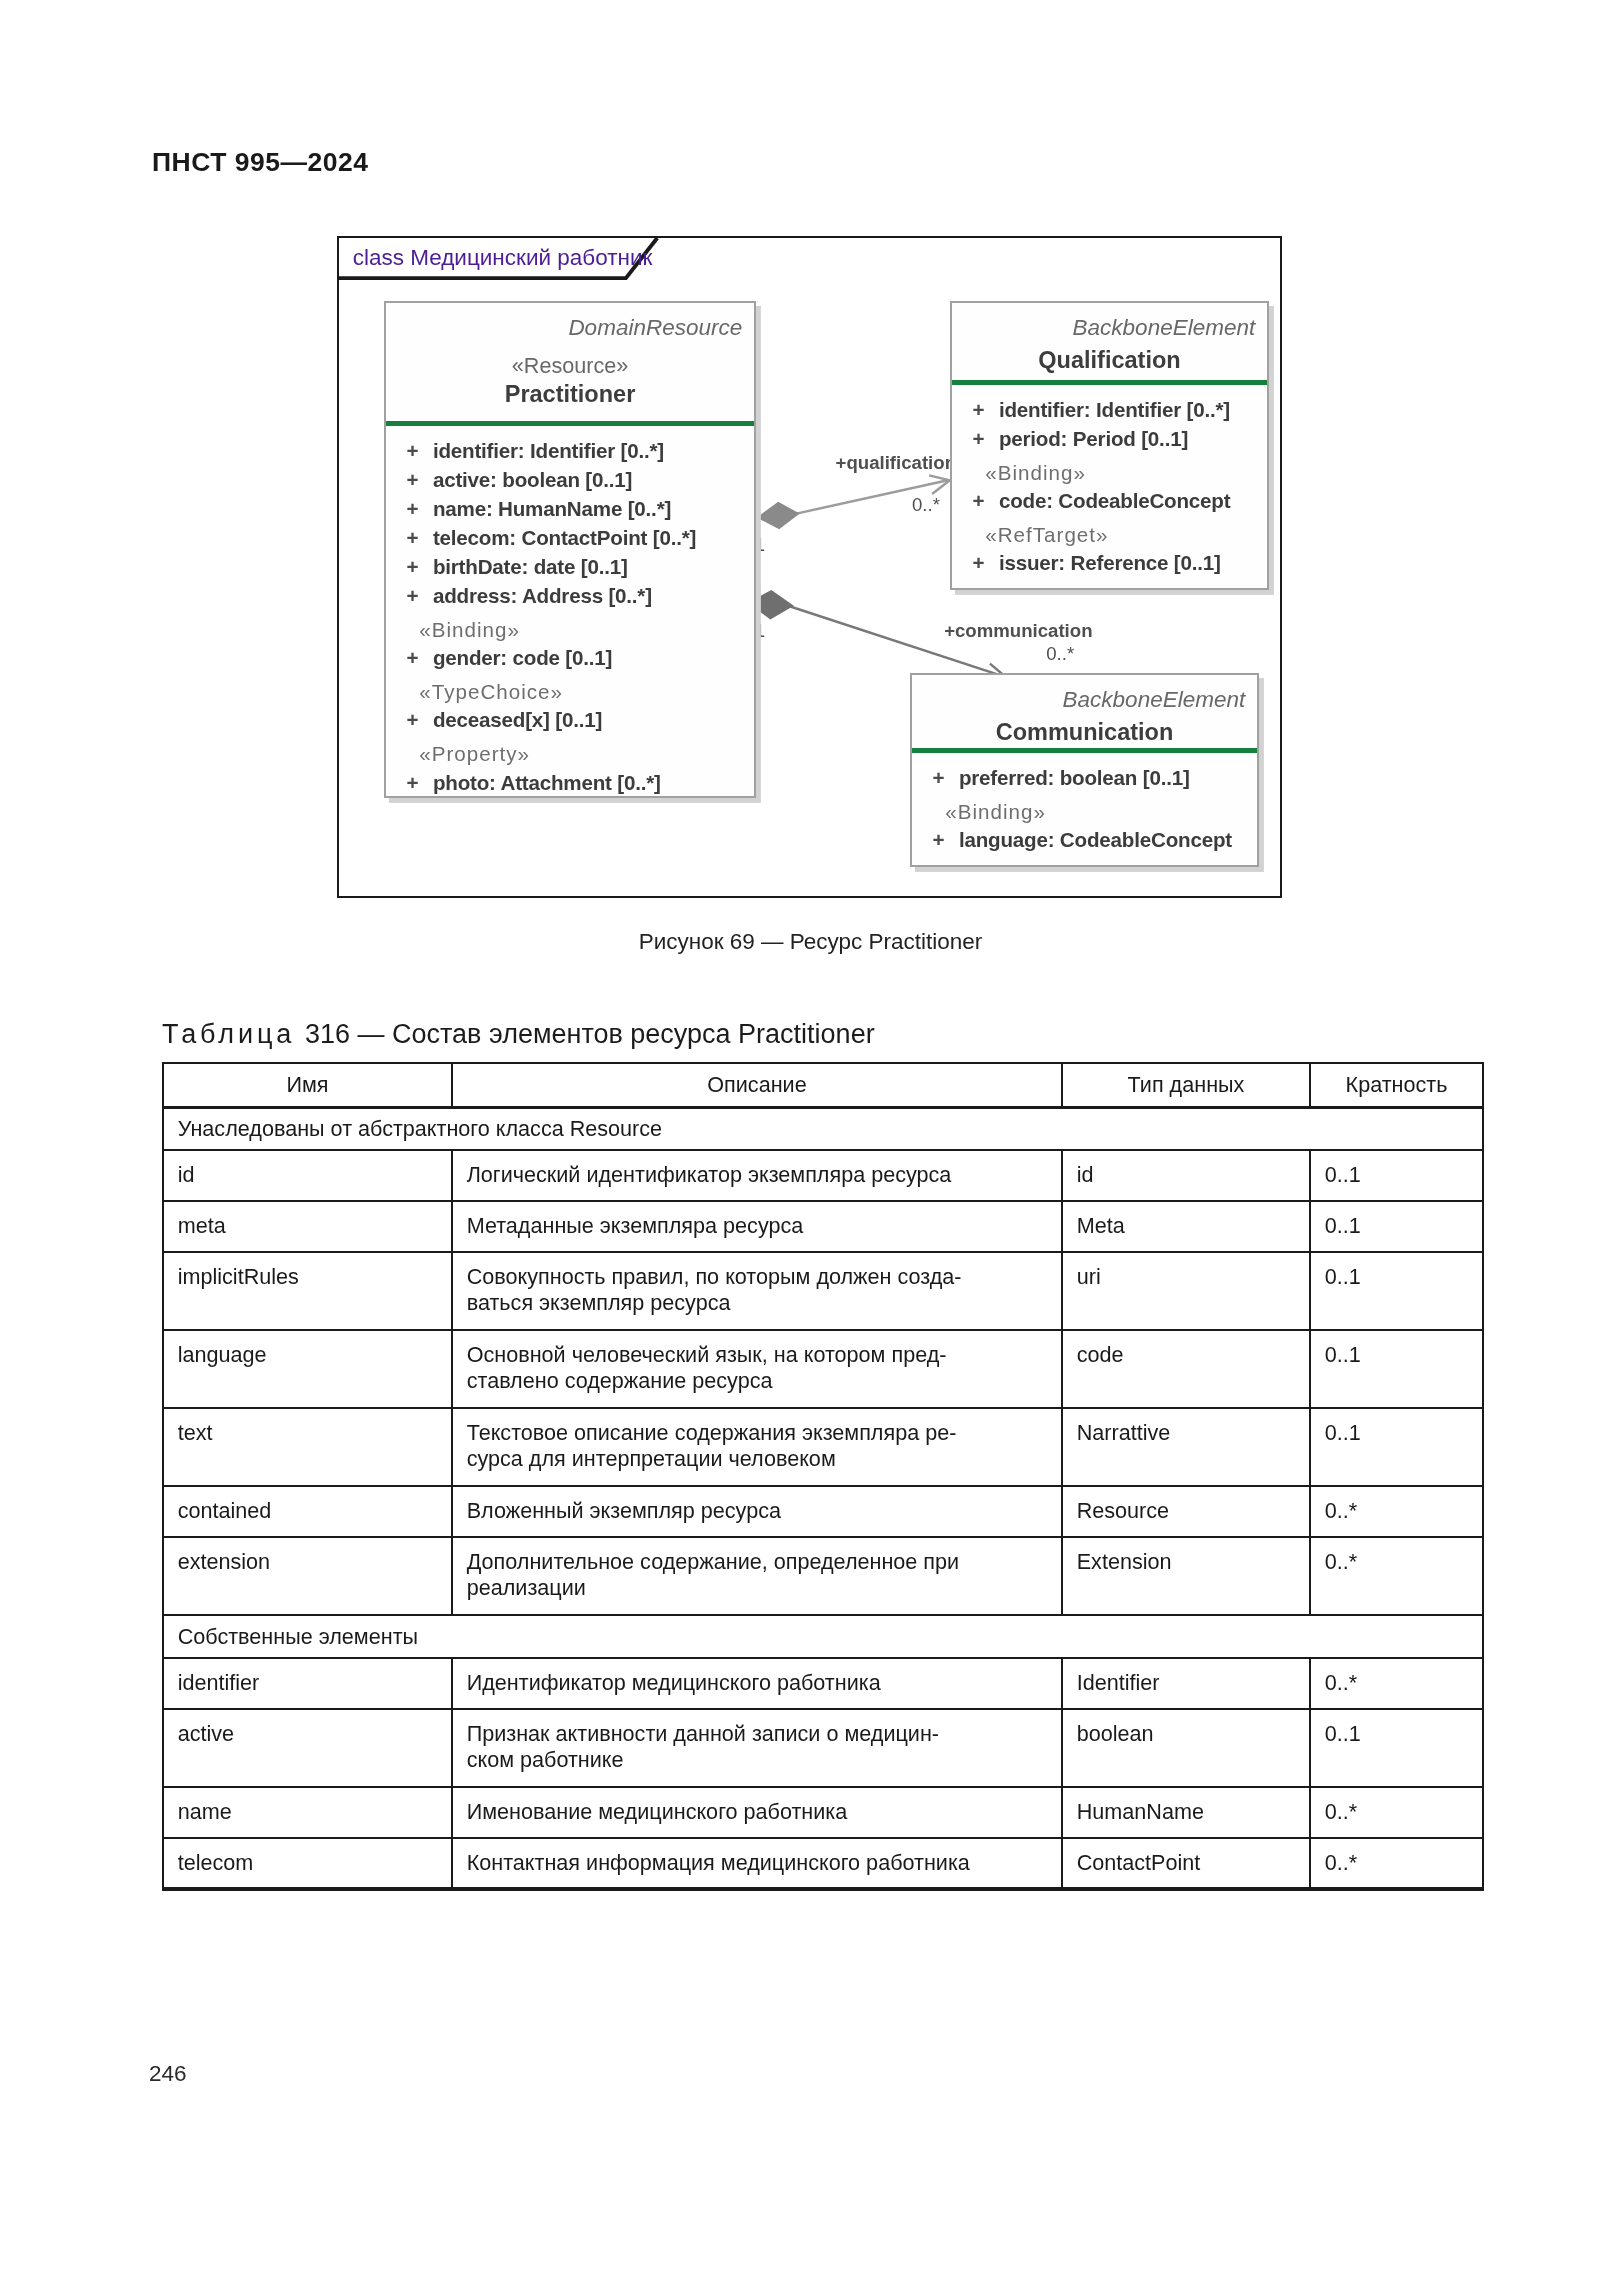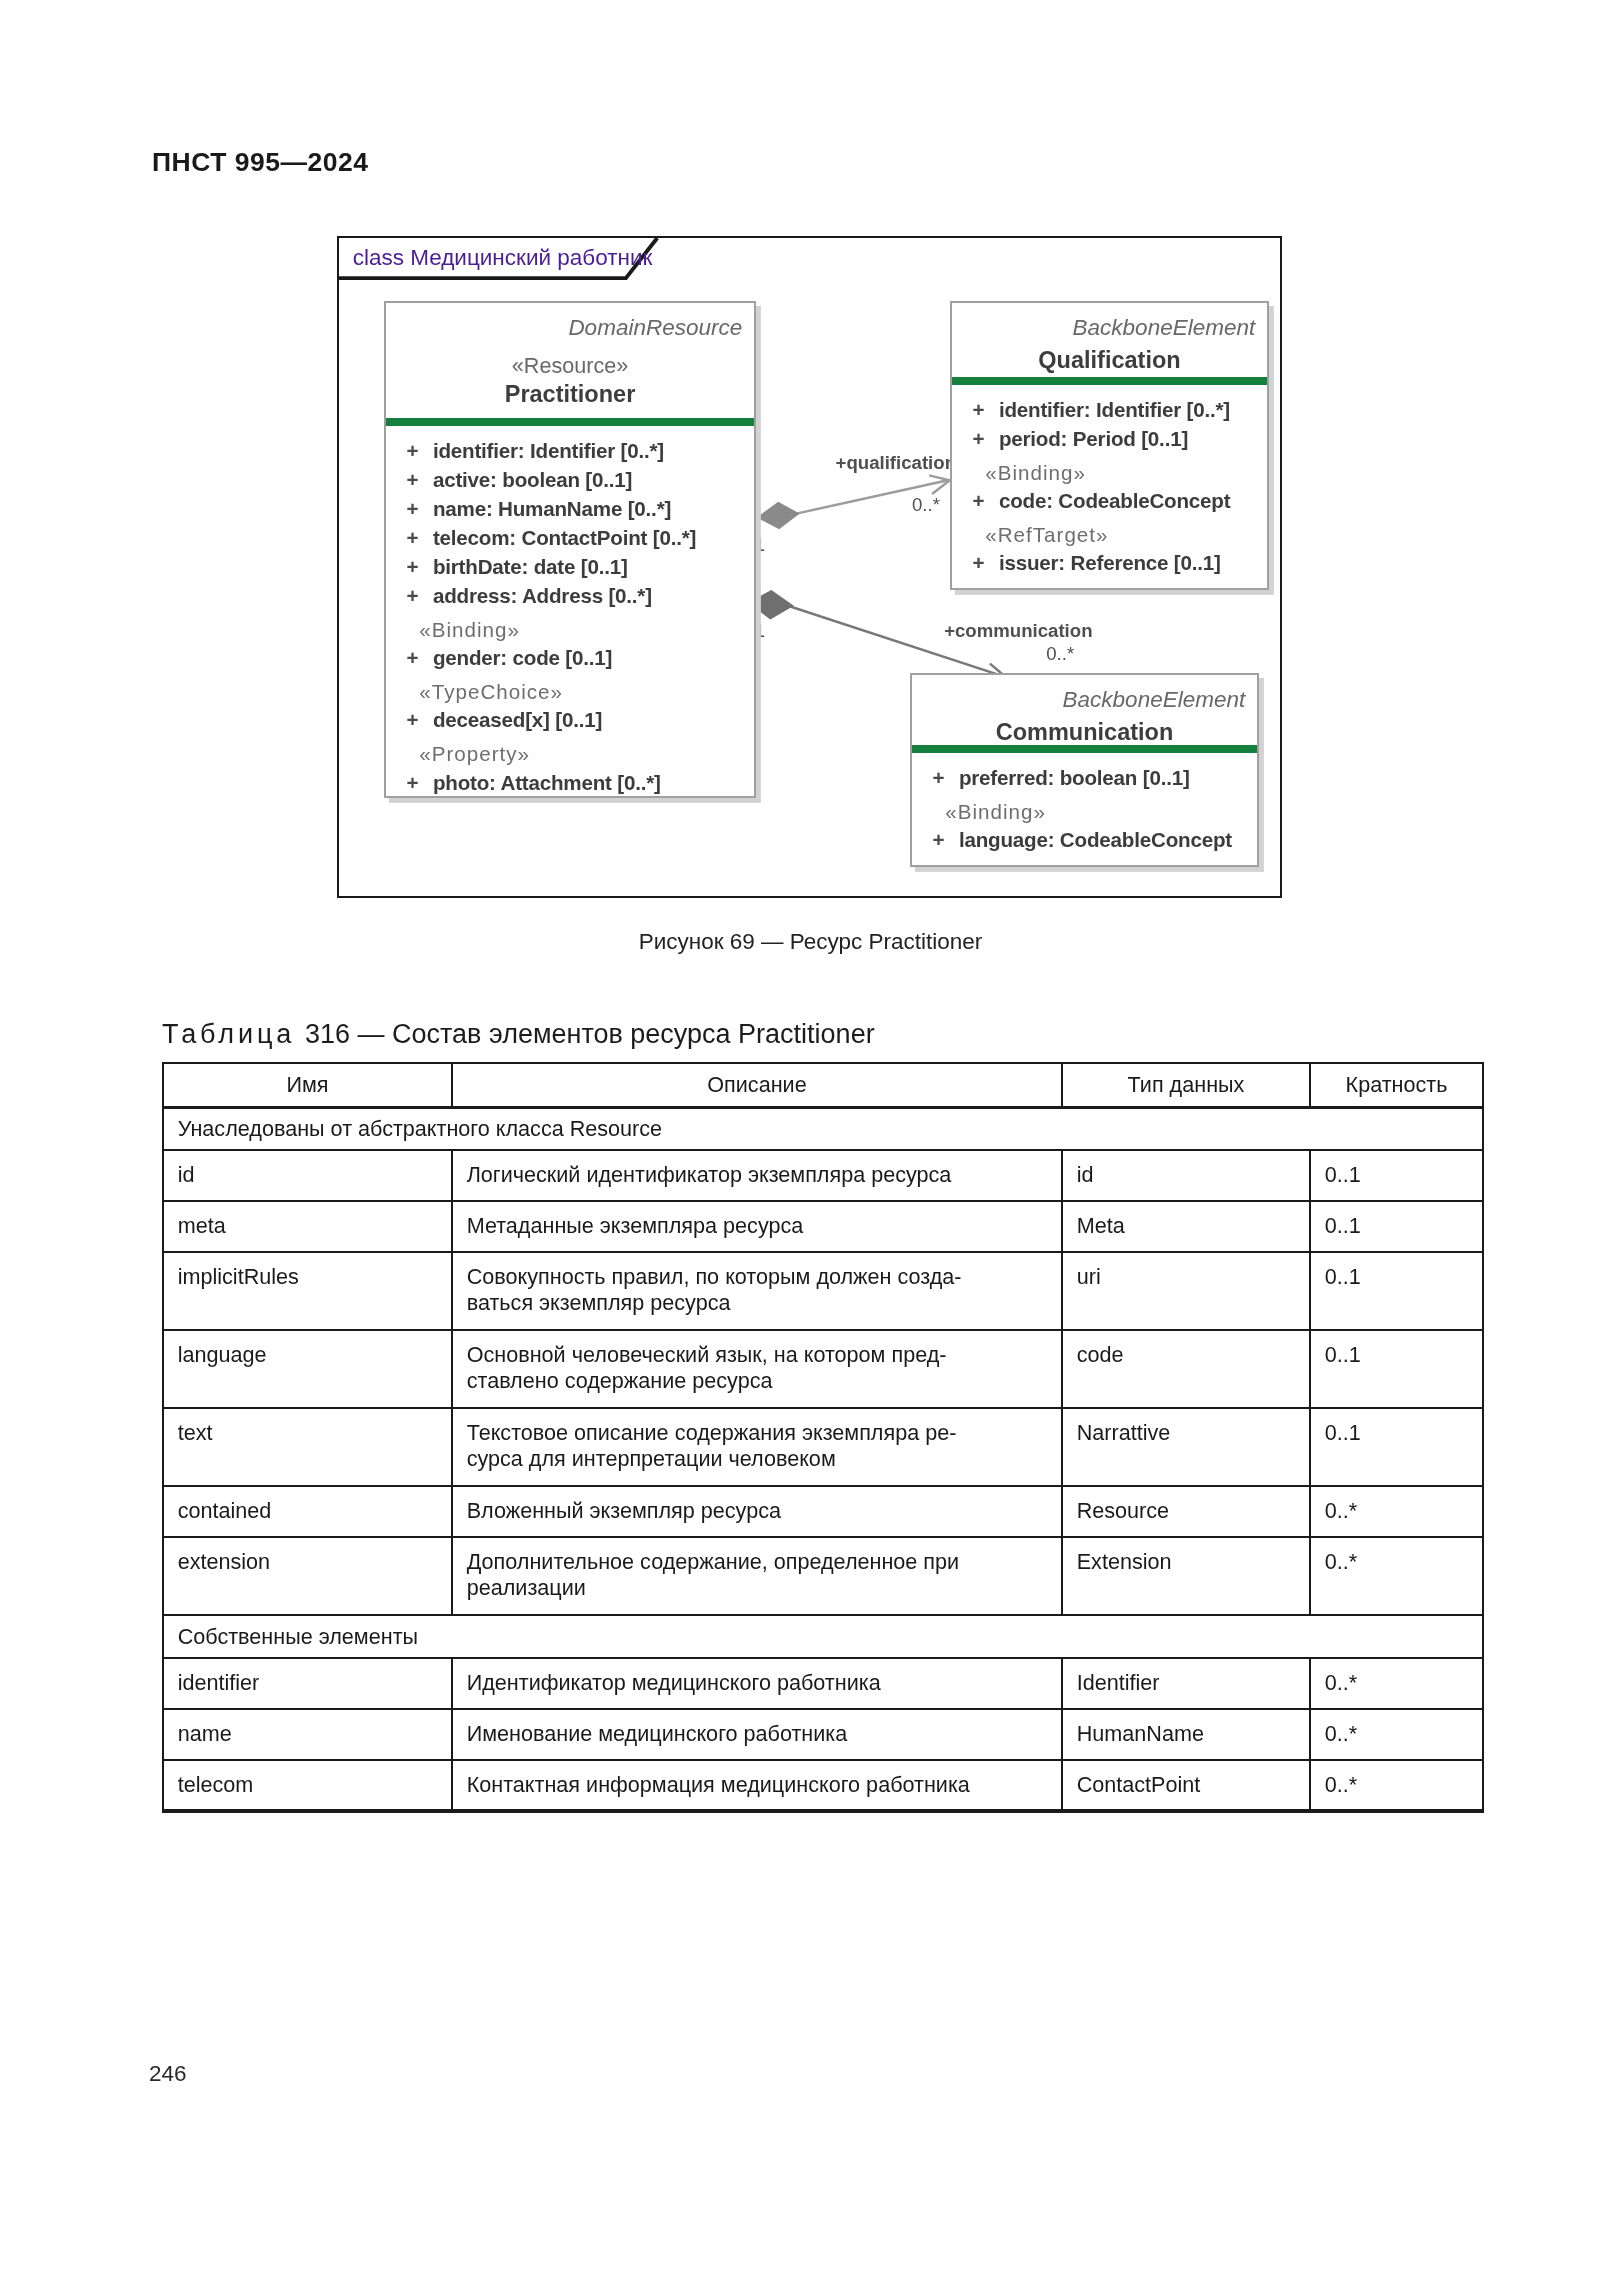--- a/index.html
+++ b/index.html
@@ -10,21 +10,21 @@
   }
   .doc-header { position:absolute; left:152px; top:147px; font-size:26.5px; font-weight:bold; letter-spacing:0.5px; }
   .page-number { position:absolute; left:149px; top:2061px; font-size:22.5px; color:#2a2a2a; }
 
   
   .uml-frame { position:absolute; left:337px; top:236px; width:945px; height:662px; border:2.9px solid #1a1a1a; background:#fff; }
   .frame-tab-svg { position:absolute; left:-2.9px; top:-2.9px; pointer-events:none; }
   .frame-tab-label { position:absolute; left:13.7px; top:6.9px; font-size:22.5px; font-weight:normal; color:#4c1d95; white-space:nowrap; }
 
   .uml-box { position:absolute; background:#fefefe; border:2px solid #a0a0a0; box-shadow:4.9px 4.9px 0 #d2d2d2; }
-  .uml-head { border-bottom:8px solid #15803d; }
+  .uml-head { border-bottom:5px solid #15803d; }
   .uml-super { text-align:right; padding:11.8px 11.8px 0 0; font-style:italic; font-size:22.5px; color:#686868; }
   .uml-stereo { text-align:center; margin-top:11.8px; font-size:21.6px; color:#686868; }
   .uml-name { text-align:center; font-size:23.5px; font-weight:bold; color:#3d3d3d; margin-top:2.9px; padding-bottom:9.8px; }
   .uml-attrs { padding:9.8px 5.9px 0 5.9px; font-size:20.6px; color:#3c3c3c; }
   .a-row { display:flex; line-height:29px; }
   .a-plus { width:41px; text-align:center; flex:0 0 41px; font-weight:bold; color:#4a4a4a; }
   .a-txt { white-space:nowrap; font-weight:bold; letter-spacing:-0.2px; }
   .a-st { color:#6e6e6e; padding-left:27.4px; margin-top:5.9px; line-height:27.4px; letter-spacing:1px; }
 
   .box-practitioner { left:45px; top:63px; width:372px; height:497px; }
@@ -256,20 +256,27 @@
     </tr>
     <tr class="r-section">
           <td colspan="4">Собственные элементы</td>
         </tr>
     <tr class="r-single">
       <td>identifier</td>
       <td class="td-desc">Идентификатор медицинского работника</td>
       <td>Identifier</td>
       <td>0..*</td>
     </tr>
+    <tr class="r-double">
+      <td>active</td>
+      <td class="td-desc">Признак активности данной записи о медицин-
+ском работнике</td>
+      <td>boolean</td>
+      <td>0..1</td>
+    </tr>
     <tr class="r-single">
       <td>name</td>
       <td class="td-desc">Именование медицинского работника</td>
       <td>HumanName</td>
       <td>0..*</td>
     </tr>
     <tr class="r-single">
       <td>telecom</td>
       <td class="td-desc">Контактная информация медицинского работника</td>
       <td>ContactPoint</td>

